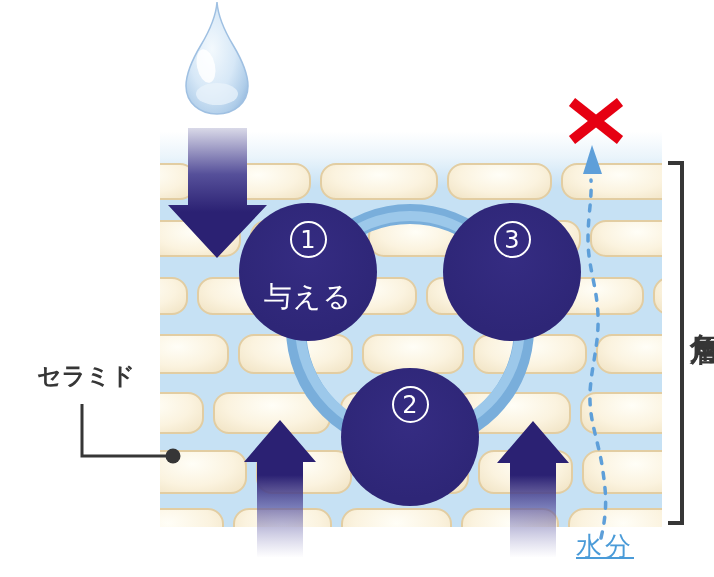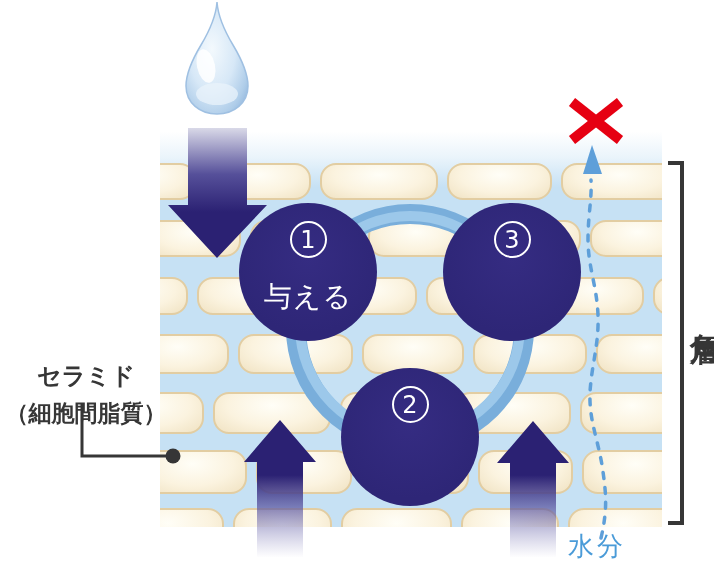--- a/index.html
+++ b/index.html
@@ -48,22 +48,22 @@
     position:absolute;left:0;top:331px;width:172px;text-align:center;
     color:var(--label-text);font-weight:bold;font-size:24px;line-height:37px;margin-top:27px;
   }
   #ceramide-label .l2{font-size:23px;letter-spacing:0;}
   #stratum-label{
     position:absolute;left:688px;top:309px;
     color:var(--label-text);font-weight:bold;font-size:30px;line-height:35px;
     writing-mode:vertical-rl;text-orientation:upright;letter-spacing:3px;
   }
   #moisture-label{
-    position:absolute;left:568px;top:529px;width:74px;
-    color:var(--moisture-text);font-size:26px;letter-spacing:3px;
+    position:absolute;left:568px;top:529px;width:74px;text-align:center;
+    color:var(--moisture-text);font-size:26px;letter-spacing:3px;text-decoration:underline;
   }
 </style>
 </head>
 <body>
 
 <div id="stage">
 
   <div id="skin-panel">
       <div class="cell" style="left: -58px; top: 66px; width: 94px; height: 37px;"></div>
       <div class="cell" style="left: 45px; top: 66px; width: 106px; height: 37px;"></div>
@@ -161,18 +161,17 @@
   </div>
   <div class="step-circle" id="circle-3">
     <span class="step-num">3</span>
   </div>
   <div class="step-circle" id="circle-2">
     <span class="step-num">2</span>
   </div>
 
   <div id="ceramide-label">
     <div class="l1">セラミド</div>
-    <div class="l2">（細胞間脂質）</div>
   </div>
   <div id="stratum-label">角層</div>
   <div id="moisture-label">水分</div>
 
 </div>
 
 </body></html>

